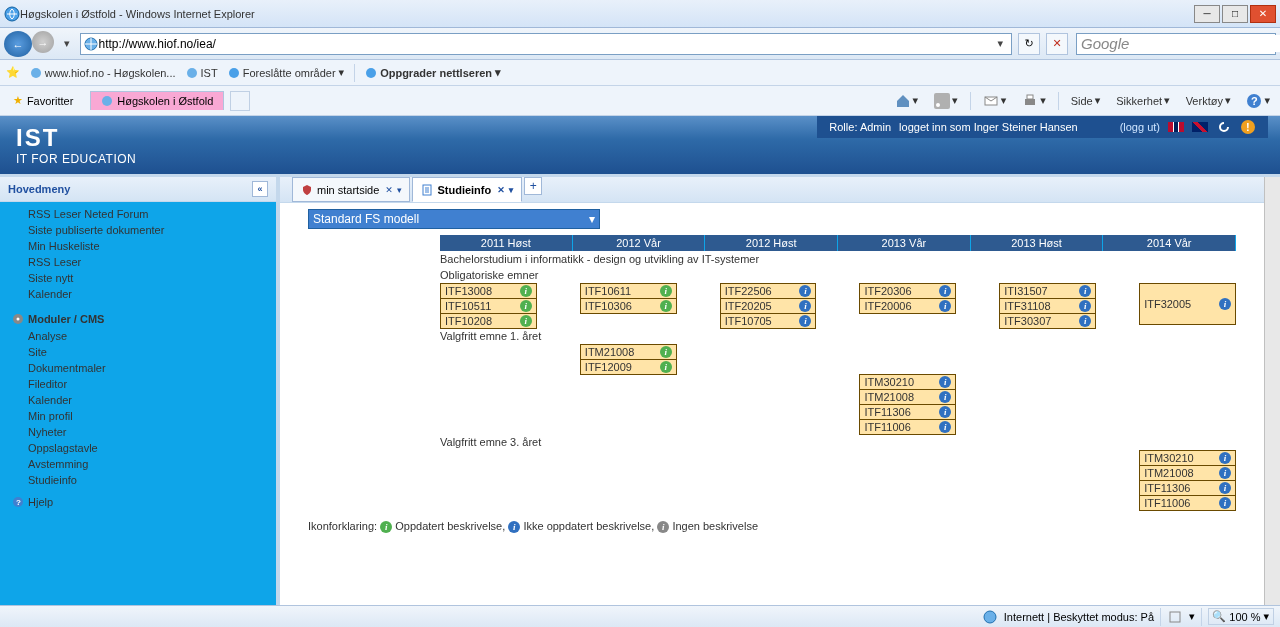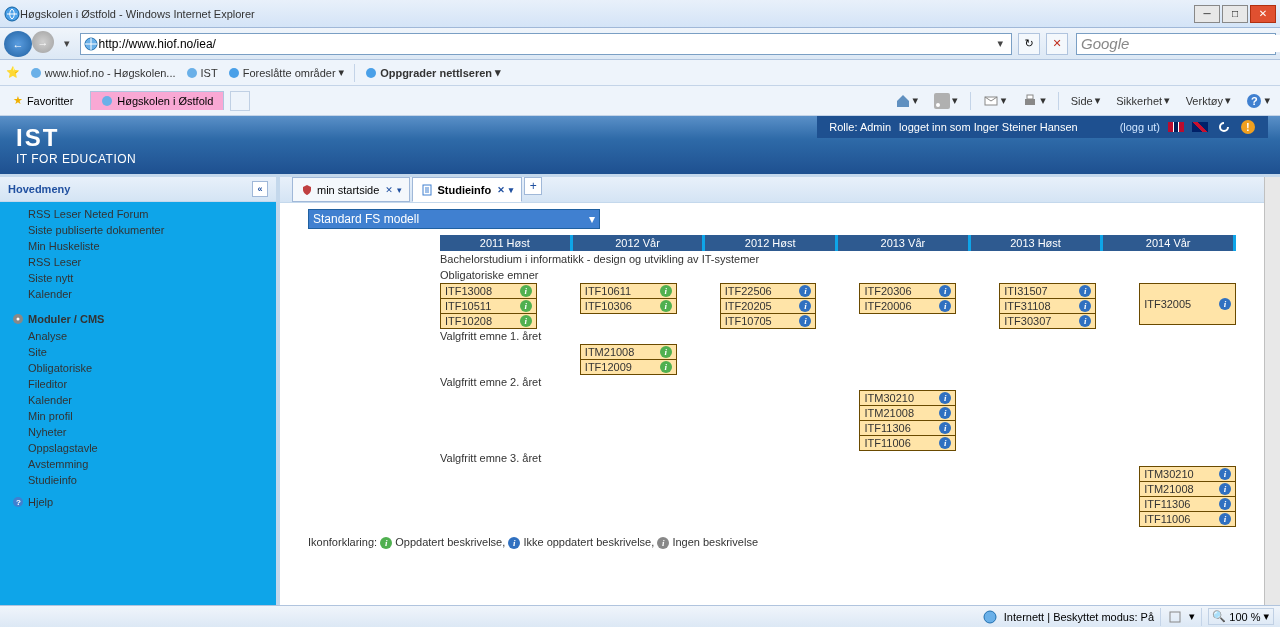--- a/index.html
+++ b/index.html
@@ -67,21 +67,21 @@
 .mtab .pin { font-size: 9px; color: #2050a0; }
 .plus-tab { width: 18px; height: 18px; border: 1px solid #a0b8d8; background: #fff; display: flex; align-items: center; justify-content: center; cursor: pointer; font-size: 12px; color: #2050a0; margin-bottom: 2px; }
 
 .content { flex: 1; overflow: auto; padding: 6px 28px 12px 28px; }
 .model-select-wrap { margin-bottom: 6px; }
 .model-select { width: 292px; background: #4080d0; color: #fff; border: 1px solid #2060a0; padding: 2px 4px; font-size: 12px; cursor: pointer; display: flex; justify-content: space-between; align-items: center; }
 
 .plan-header-row { display: flex; }
 .plan-left-gutter { width: 132px; }
 .plan-cols { flex: 1; display: flex; }
-.plan-hcell { flex: 1; background: #2e5a90; color: #fff; text-align: center; padding: 2px 4px; font-size: 11px; border-right: 3px solid #0ea5e9; }
+.plan-hcell { flex: 1; background: #2e5a90; color: #fff; text-align: center; padding: 2px 4px; font-size: 11px; border-right: 1px solid #0ea5e9; }
 
 .prog-title { margin-left: 132px; color: #333; padding: 2px 0; }
 .sect-label { margin-left: 132px; color: #333; padding: 2px 0; }
 
 .course-grid { display: flex; margin-left: 132px; gap: 43px; }
 .course-col { flex: 1; display: flex; flex-direction: column; }
 .course { background: #ffe4a8; border: 1px solid #6a4a00; padding: 1px 4px; font-size: 11px; color: #333; display: flex; justify-content: space-between; align-items: center; cursor: pointer; margin-bottom: -1px; }
 .info-i { width: 12px; height: 12px; border-radius: 50%; display: inline-flex; align-items: center; justify-content: center; font-size: 9px; font-weight: bold; font-style: italic; font-family: Georgia, serif; }
 .info-i.green { background: #50b050; color: #fff; }
 .info-i.blue { background: #3070c0; color: #fff; }
@@ -249,21 +249,21 @@
       <div class="sb-section">
         <div class="sb-sh">
           <svg class="ico12" viewBox="0 0 12 12">
                 <circle cx="6" cy="6" r="5" fill="#888"></circle>
                 <circle cx="6" cy="6" r="1.5" fill="#fff"></circle>
               </svg>
           <span>Moduler / CMS</span>
         </div>
         <div class="sb-item">Analyse</div>
         <div class="sb-item">Site</div>
-        <div class="sb-item">Obligatoriske</div>
+        <div class="sb-item">Dokumentmaler</div>
         <div class="sb-item">Fileditor</div>
         <div class="sb-item">Kalender</div>
         <div class="sb-item">Min profil</div>
         <div class="sb-item">Nyheter</div>
         <div class="sb-item">Oppslagstavle</div>
         <div class="sb-item">Avstemming</div>
         <div class="sb-item">Studieinfo</div>
         <div class="sb-item help">
           <svg class="ico12" viewBox="0 0 12 12">
                 <circle cx="6" cy="6" r="5" fill="#4080d0"></circle>
@@ -402,21 +402,20 @@
                   <span>ITF12009</span>
                   <span class="info-i green">i</span>
                 </div>
           </div>
           <div class="course-col"></div>
               <div class="course-col"></div>
               <div class="course-col"></div>
               <div class="course-col"></div>
         </div>
 
-        <div class="sect-label">Valgfritt emne 2. året</div>
         <div class="course-grid">
           <div class="course-col"></div>
               <div class="course-col"></div>
               <div class="course-col"></div>
           <div class="course-col">
             <div class="course">
                   <span>ITM30210</span>
                   <span class="info-i blue">i</span>
                 </div>
             <div class="course">

